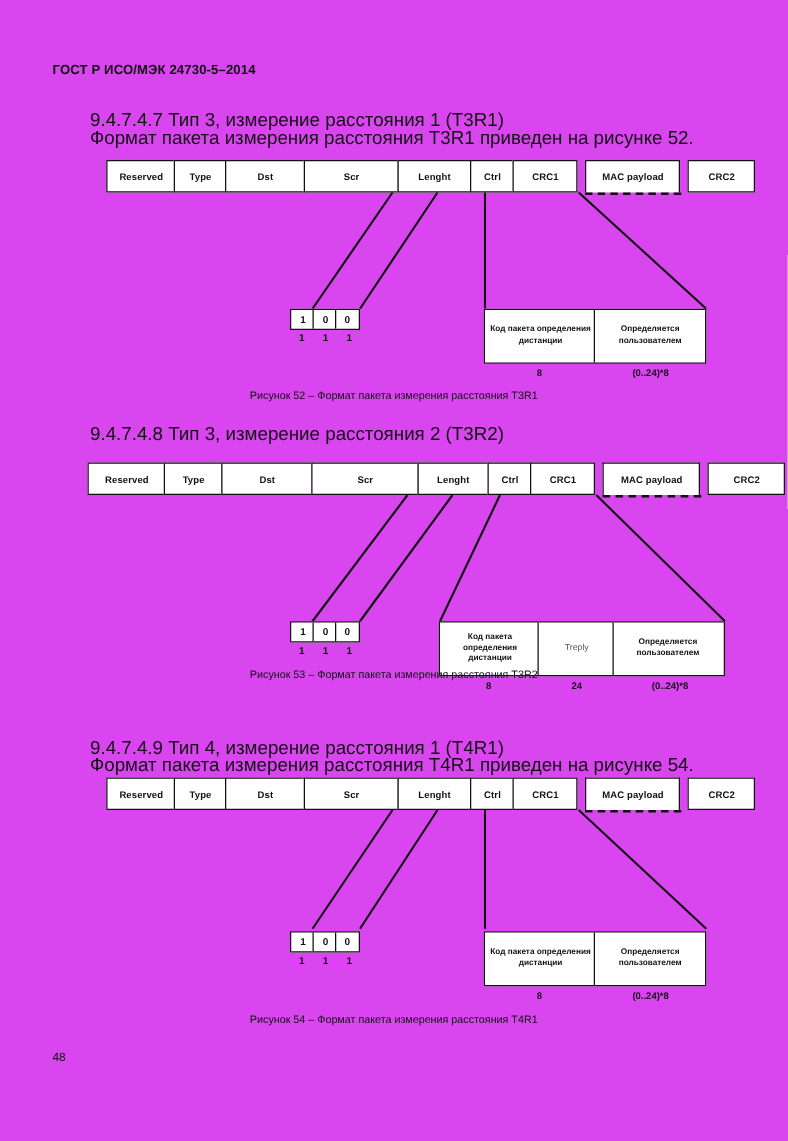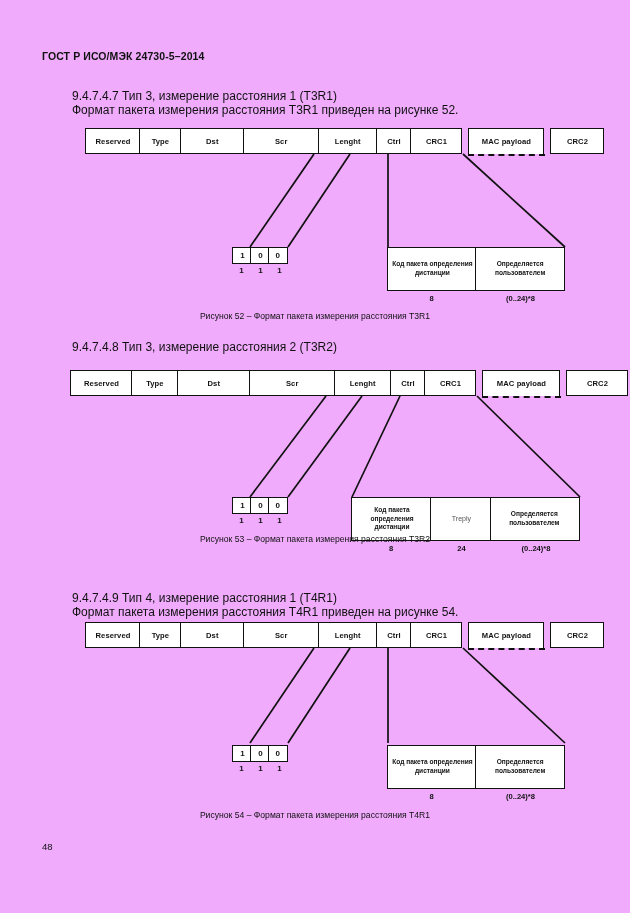--- a/index.html
+++ b/index.html
@@ -14,37 +14,37 @@
     font-family: "Liberation Sans", sans-serif;
     color: #1a1a1a;
     overflow: hidden;
   }
 
   .page {
     position: absolute;
     left: 0; top: 0;
     width: 630px;
     height: 913px;
-    background: #f0abfc;
+    background: #d946ef;
   }
 
   .std-header {
     position: absolute;
     left: 42px;
     top: 50px;
     font-size: 10.5px;
     font-weight: bold;
     letter-spacing: 0.1px;
     color: #111;
     white-space: nowrap;
   }
 
   .section-head {
     position: absolute;
-    font-size: 12px;
+    font-size: 15px;
     line-height: 13.5px;
     color: #111;
     white-space: nowrap;
   }
   .section-head .l2 { display: block; }
 
   .caption {
     position: absolute;
     width: 630px;
     left: 0;

